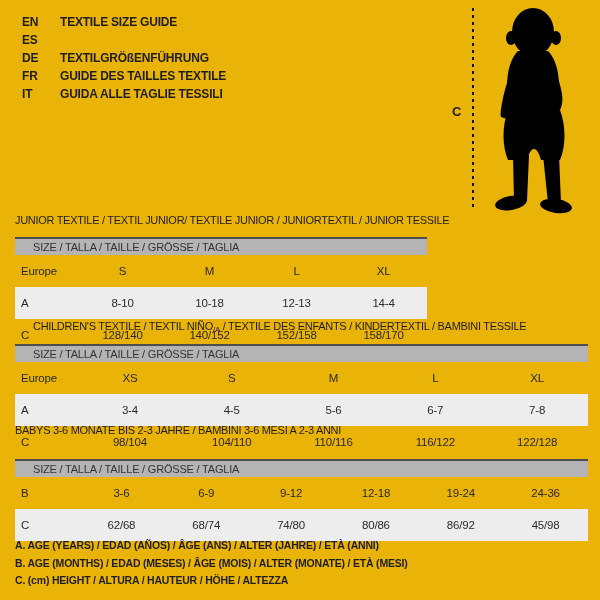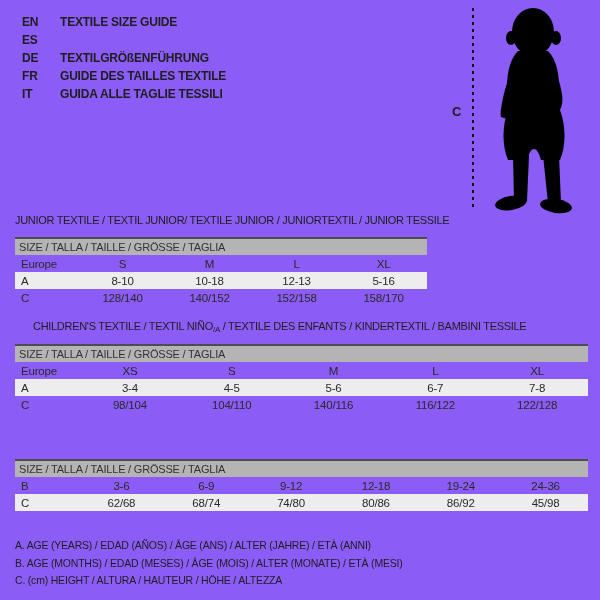--- a/index.html
+++ b/index.html
@@ -1,16 +1,16 @@
 <!DOCTYPE html>
 <html><head>
 <meta charset="utf-8">
 <style>
   html,body{margin:0;padding:0;background:#fff;}
-  .canvas{position:relative;width:600px;height:600px;background:#8b5cf6;
+  .canvas{position:relative;width:600px;height:600px;background:#eab308;
     font-family:"Liberation Sans", sans-serif;color:#1e1e1e;overflow:hidden;}
 
   
   .lang-block{position:absolute;left:22px;top:13px;}
   .lang-row{display:flex;line-height:18px;font-weight:bold;font-size:12px;letter-spacing:-0.2px;}
   .lang-code{width:38px;}
 
   
   .measure-label{position:absolute;left:452px;top:104px;font-weight:bold;font-size:13px;}
   .dash-line{position:absolute;left:469px;top:6px;}
@@ -23,30 +23,30 @@
   .h2{top:320px;margin-left:18px;}
   .h3{top:422px;line-height:16px;}
   .subscript{font-size:8px;vertical-align:-2px;}
 
   
   .t-wrap{position:absolute;left:15px;}
   .w1{width:412px;top:237px;}
   .w2{width:573px;top:344px;}
   .w3{width:573px;top:459px;}
   .size-bar{background:#b4b4b4;border-top:2px solid #4d4d4d;height:16px;line-height:16px;
-    padding-left:4px;font-size:11px;color:#333;letter-spacing:-0.2px;}
+    padding-left:18px;font-size:11px;color:#333;letter-spacing:-0.2px;}
   .t-table{display:table;width:100%;table-layout:fixed;font-size:11.5px;letter-spacing:-0.2px;color:#2a2a2a;}
   .t-row{display:table-row;}
   .t-row.alt .t-cell{background:#ededed;}
-  .t-cell{display:table-cell;height:17px;vertical-align:middle;text-align:center;}
+  .t-cell{display:table-cell;height:32px;vertical-align:middle;text-align:center;}
   .t-cell.lbl{width:58px;text-align:left;padding-left:6px;}
 
   
   .notes{position:absolute;left:15px;top:537px;}
-  .note-line{font-weight:normal;font-size:10.5px;line-height:17.5px;letter-spacing:-0.2px;white-space:nowrap;}
+  .note-line{font-weight:bold;font-size:10.5px;line-height:17.5px;letter-spacing:-0.2px;white-space:nowrap;}
 </style>
 </head>
 <body>
 
 <div class="canvas">
 
   <div class="lang-block">
       <div class="lang-row">
         <span class="lang-code">EN</span>
         <span class="lang-label">TEXTILE SIZE GUIDE</span>
@@ -99,21 +99,21 @@
           <div class="t-cell">S</div>
           <div class="t-cell">M</div>
           <div class="t-cell">L</div>
           <div class="t-cell">XL</div>
         </div>
         <div class="t-row alt">
           <div class="t-cell lbl">A</div>
           <div class="t-cell">8-10</div>
           <div class="t-cell">10-18</div>
           <div class="t-cell">12-13</div>
-          <div class="t-cell">5-16</div>
+          <div class="t-cell">14-4</div>
         </div>
         <div class="t-row">
           <div class="t-cell lbl">C</div>
           <div class="t-cell">128/140</div>
           <div class="t-cell">140/152</div>
           <div class="t-cell">152/158</div>
           <div class="t-cell">158/170</div>
         </div>
       </div>
   </div>
@@ -135,28 +135,29 @@
           <div class="t-cell">3-4</div>
           <div class="t-cell">4-5</div>
           <div class="t-cell">5-6</div>
           <div class="t-cell">6-7</div>
           <div class="t-cell">7-8</div>
         </div>
         <div class="t-row">
           <div class="t-cell lbl">C</div>
           <div class="t-cell">98/104</div>
           <div class="t-cell">104/110</div>
-          <div class="t-cell">140/116</div>
+          <div class="t-cell">110/116</div>
           <div class="t-cell">116/122</div>
           <div class="t-cell">122/128</div>
         </div>
       </div>
   </div>
 
   <div class="sec-heading h3">
+    <div>BABYS 3-6 MONATE BIS 2-3 JAHRE / BAMBINI 3-6 MESI A 2-3 ANNI</div>
   </div>
   <div class="t-wrap w3">
     <div class="size-bar">SIZE / TALLA / TAILLE / GRÖSSE / TAGLIA</div>
     <div class="t-table">
         <div class="t-row">
           <div class="t-cell lbl">B</div>
           <div class="t-cell">3-6</div>
           <div class="t-cell">6-9</div>
           <div class="t-cell">9-12</div>
           <div class="t-cell">12-18</div>

